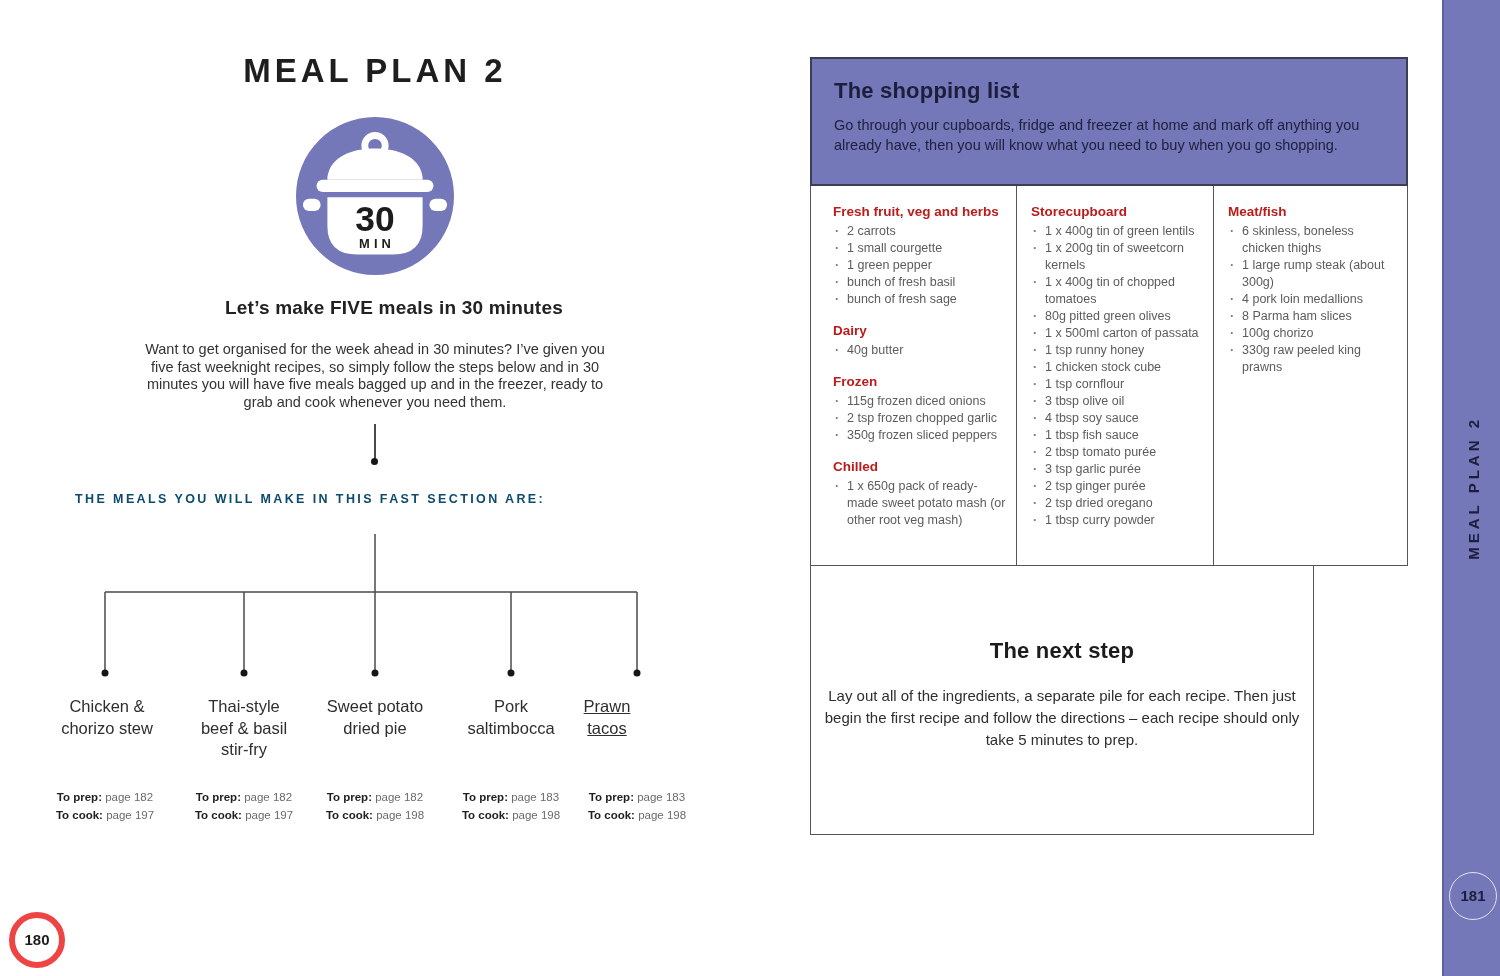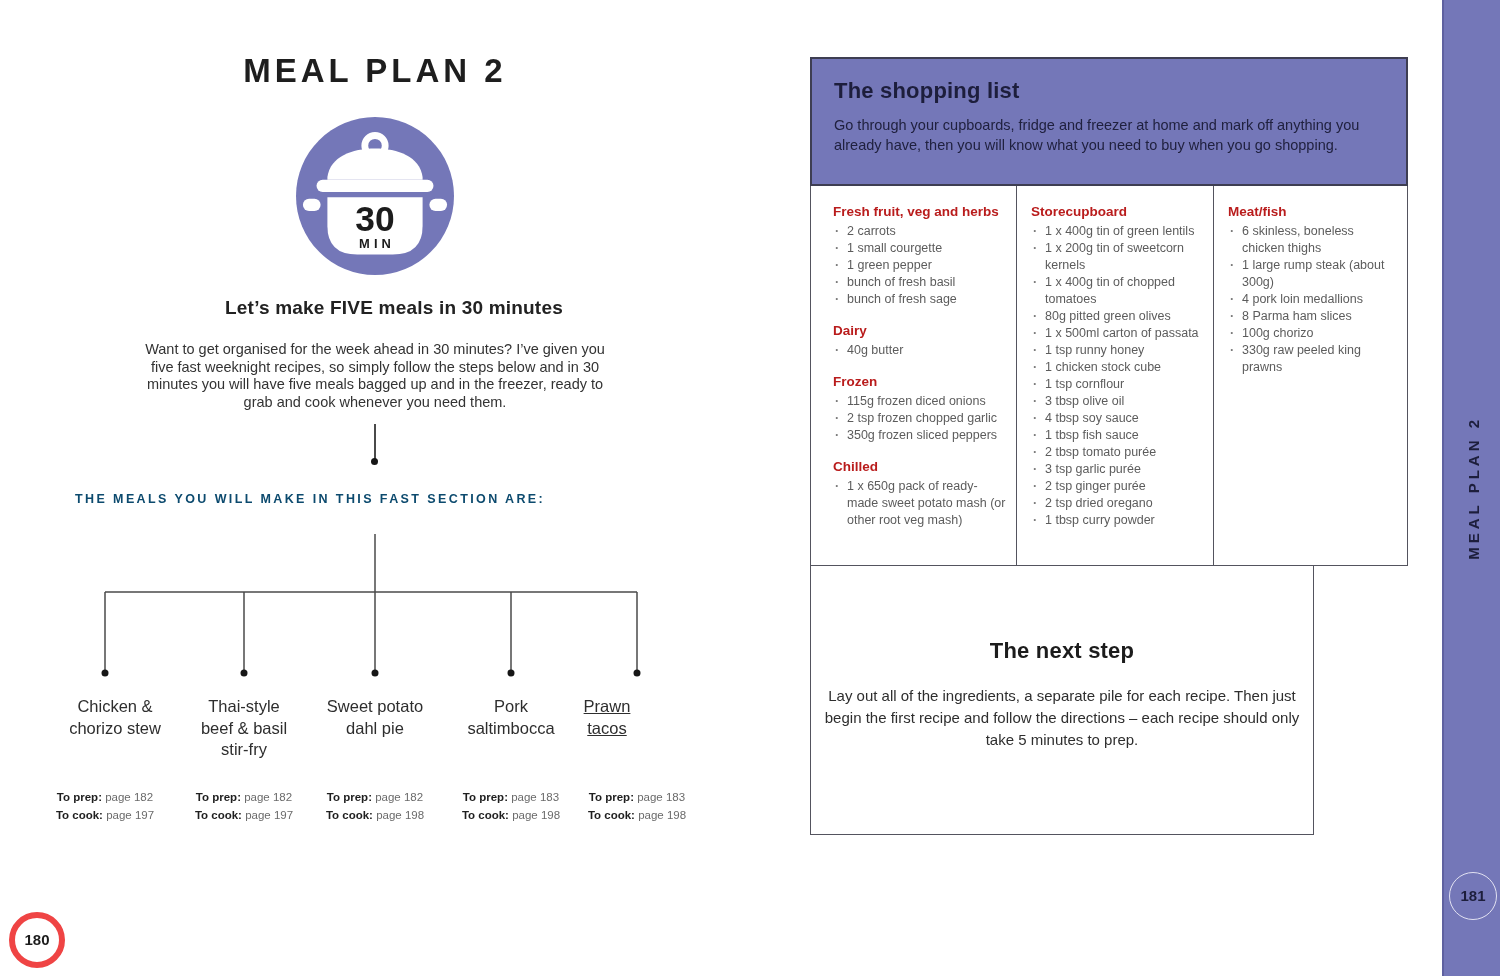--- a/index.html
+++ b/index.html
@@ -140,32 +140,32 @@
       <line x1="451" y1="58" x2="451" y2="136" stroke="#4a4a4a" stroke-width="1.5"></line>
       <line x1="577" y1="58" x2="577" y2="136" stroke="#4a4a4a" stroke-width="1.5"></line>
       <circle cx="45" cy="139" r="3.5" fill="#161616"></circle>
       <circle cx="184" cy="139" r="3.5" fill="#161616"></circle>
       <circle cx="315" cy="139" r="3.5" fill="#161616"></circle>
       <circle cx="451" cy="139" r="3.5" fill="#161616"></circle>
       <circle cx="577" cy="139" r="3.5" fill="#161616"></circle>
     </svg>
 
     <div id="meal-names">
-        <div class="meal-name" style="left: 40px;">
+        <div class="meal-name" style="left: 32px;">
           <div>Chicken &amp;</div>
           <div>chorizo stew</div>
         </div>
         <div class="meal-name" style="left: 169px;">
           <div>Thai-style</div>
           <div>beef &amp; basil</div>
           <div>stir-fry</div>
         </div>
         <div class="meal-name" style="left: 300px;">
           <div>Sweet potato</div>
-          <div>dahl pie</div>
+          <div>dried pie</div>
         </div>
         <div class="meal-name" style="left: 436px;">
           <div>Pork</div>
           <div>saltimbocca</div>
         </div>
         <div class="meal-name" style="left: 532px; text-decoration: underline;">
           <div>Prawn</div>
           <div>tacos</div>
         </div>
       </div>

